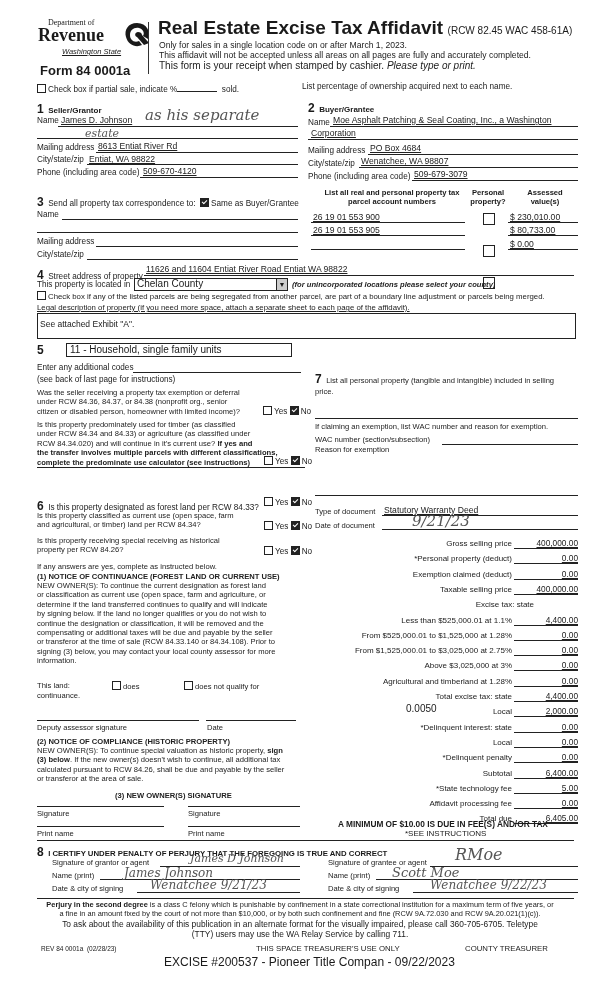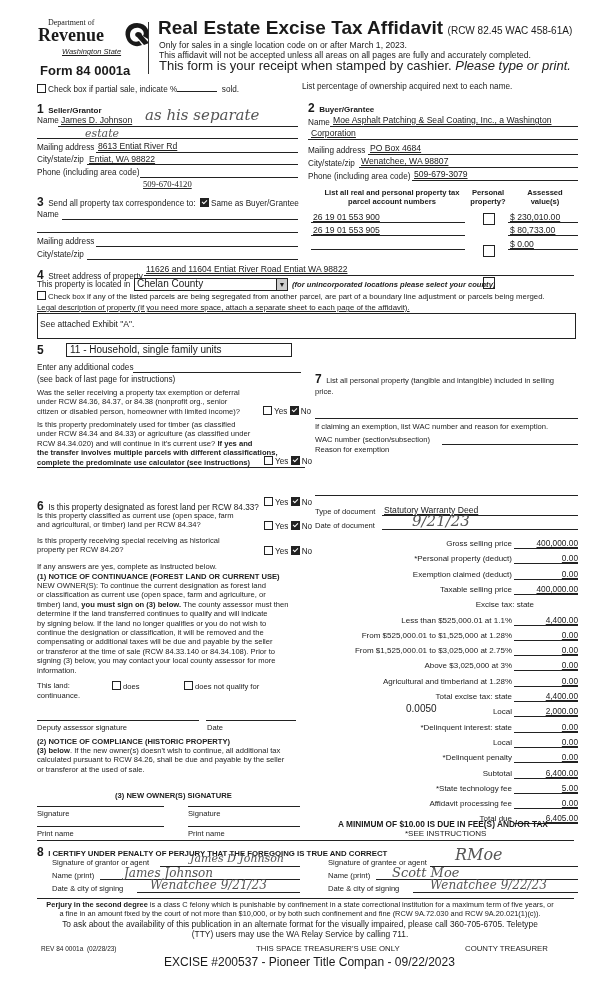--- a/index.html
+++ b/index.html
@@ -31,21 +31,21 @@
   </svg>
 </div>
 <div class="abs" style="left:40px;top:63px;font-size:13px;font-weight:bold;">Form 84 0001a</div>
 <div class="abs" style="left:148px;top:22px;width:1px;height:52px;background:#333;"></div>
 <div class="abs" style="left:158px;top:17px;white-space:nowrap;">
   <span style="font-size:19px;font-weight:bold;">Real Estate Excise Tax Affidavit</span>
   <span style="font-size:10px;">(RCW 82.45 WAC 458-61A)</span>
 </div>
 <div class="abs para" style="left:159px;top:41px;font-size:8.6px;">Only for sales in a single location code on or after March 1, 2023.</div>
 <div class="abs para" style="left:159px;top:51px;font-size:8.6px;white-space:nowrap;">This affidavit will not be accepted unless all areas on all pages are fully and accurately completed.</div>
-<div class="abs para" style="left:159px;top:61px;font-size:13px;white-space:nowrap;">
+<div class="abs para" style="left:159px;top:61px;font-size:10px;white-space:nowrap;">
   <span>This form is your receipt when stamped by cashier. </span><i>Please type or print.</i>
 </div>
 
 <div class="abs lbl" style="left:37px;top:84px;">
   <span class="cb"></span><span>Check box if partial sale, indicate %</span><span style="display:inline-block;width:40px;border-bottom:1px solid #222;"></span>&nbsp;&nbsp;<span>sold.</span>
 </div>
 <div class="abs lbl" style="left:302px;top:82px;">List percentage of ownership acquired next to each name.</div>
 
 <div class="abs" style="left:37px;top:99px;">
   <span class="secnum">1</span>
@@ -58,21 +58,21 @@
 <div class="line" style="left:37px;top:138px;width:261px;"></div>
 <div class="abs hand" style="left:85px;top:127px;font-size:11px;">estate</div>
 <div class="abs lbl" style="left:37px;top:143px;">Mailing address</div>
 <div class="line" style="left:96px;top:152px;width:202px;"></div>
 <div class="abs val" style="left:98px;top:141px;">8613 Entiat River Rd</div>
 <div class="abs lbl" style="left:37px;top:155px;">City/state/zip</div>
 <div class="line" style="left:87px;top:164px;width:211px;"></div>
 <div class="abs val" style="left:89px;top:154px;">Entiat, WA 98822</div>
 <div class="abs lbl" style="left:37px;top:168px;">Phone (including area code)</div>
 <div class="line" style="left:140px;top:177px;width:158px;"></div>
-<div class="abs val" style="left:143px;top:179px;font-family:Liberation Serif, serif;">509-670-4120</div>
+<div class="abs val" style="left:143px;top:166px;">509-670-4120</div>
 
 <div class="abs" style="left:37px;top:192px;white-space:nowrap;">
   <span class="secnum">3</span>
   <span class="lbl">Send all property tax correspondence to:</span>
   <span class="cb checked"></span><span class="lbl">Same as Buyer/Grantee</span>
 </div>
 <div class="abs lbl" style="left:37px;top:210px;">Name</div>
 <div class="line" style="left:62px;top:219px;width:236px;"></div>
 <div class="line" style="left:37px;top:232px;width:261px;"></div>
 <div class="abs lbl" style="left:37px;top:237px;">Mailing address</div>
@@ -207,21 +207,20 @@
 </div>
 <div class="abs lbl" style="left:264px;top:546px;">
   <span class="cb"></span><span>Yes</span>
   <span class="cb checked"></span><span>No</span>
 </div>
 <div class="abs para" style="left:37px;top:562px;">If any answers are yes, complete as instructed below.</div>
 <div class="abs para" style="left:37px;top:572px;font-weight:bold;">(1) NOTICE OF CONTINUANCE (FOREST LAND OR CURRENT USE)</div>
 <div class="abs para" style="left:37px;top:581px;width:272px;">
   <div>NEW OWNER(S): To continue the current designation as forest land</div>
   <div>or classification as current use (open space, farm and agriculture, or</div>
-  <div>timber) land, <b>you must sign on (3) below.</b> The county assessor must then</div>
   <div>determine if the land transferred continues to qualify and will indicate</div>
   <div>by signing below. If the land no longer qualifies or you do not wish to</div>
   <div>continue the designation or classification, it will be removed and the</div>
   <div>compensating or additional taxes will be due and payable by the seller</div>
   <div>or transferor at the time of sale (RCW 84.33.140 or 84.34.108). Prior to</div>
   <div>signing (3) below, you may contact your local county assessor for more</div>
   <div>information.</div>
 </div>
 <div class="abs para" style="left:37px;top:681px;">This land:</div>
 <div class="abs para" style="left:112px;top:681px;">
@@ -230,23 +229,24 @@
 <div class="abs para" style="left:184px;top:681px;">
   <span class="cb"></span><span>does not qualify for</span>
 </div>
 <div class="abs para" style="left:37px;top:691px;">continuance.</div>
 <div class="line" style="left:37px;top:720px;width:162px;"></div>
 <div class="line" style="left:206px;top:720px;width:90px;"></div>
 <div class="abs para" style="left:37px;top:723px;">Deputy assessor signature</div>
 <div class="abs para" style="left:207px;top:723px;">Date</div>
 <div class="abs para" style="left:37px;top:737px;font-weight:bold;">(2) NOTICE OF COMPLIANCE (HISTORIC PROPERTY)</div>
 <div class="abs para" style="left:37px;top:746px;width:272px;">
+  <div>NEW OWNER(S): To continue special valuation as historic property, <b>sign</b></div>
   <div><b>(3) below</b>. If the new owner(s) doesn't wish to continue, all additional tax</div>
   <div>calculated pursuant to RCW 84.26, shall be due and payable by the seller</div>
-  <div>or transferor at the used of sale.</div>
+  <div>or transferor at the area of sale.</div>
 </div>
 <div class="abs para" style="left:115px;top:791px;font-weight:bold;">(3) NEW OWNER(S) SIGNATURE</div>
 <div class="line" style="left:37px;top:806px;width:127px;"></div>
 <div class="line" style="left:188px;top:806px;width:112px;"></div>
 <div class="abs para" style="left:37px;top:809px;">Signature</div>
 <div class="abs para" style="left:188px;top:809px;">Signature</div>
 <div class="line" style="left:37px;top:826px;width:127px;"></div>
 <div class="line" style="left:188px;top:826px;width:112px;"></div>
 <div class="abs para" style="left:37px;top:829px;">Print name</div>
 <div class="abs para" style="left:188px;top:829px;">Print name</div>

